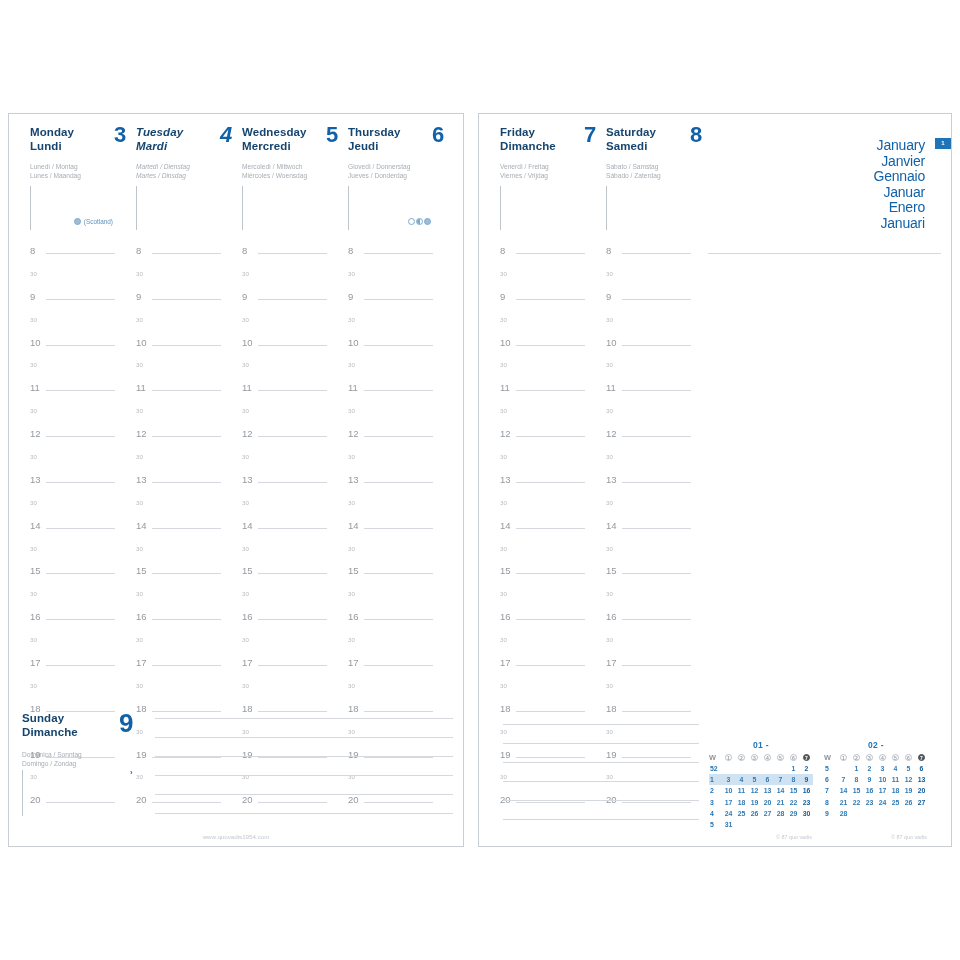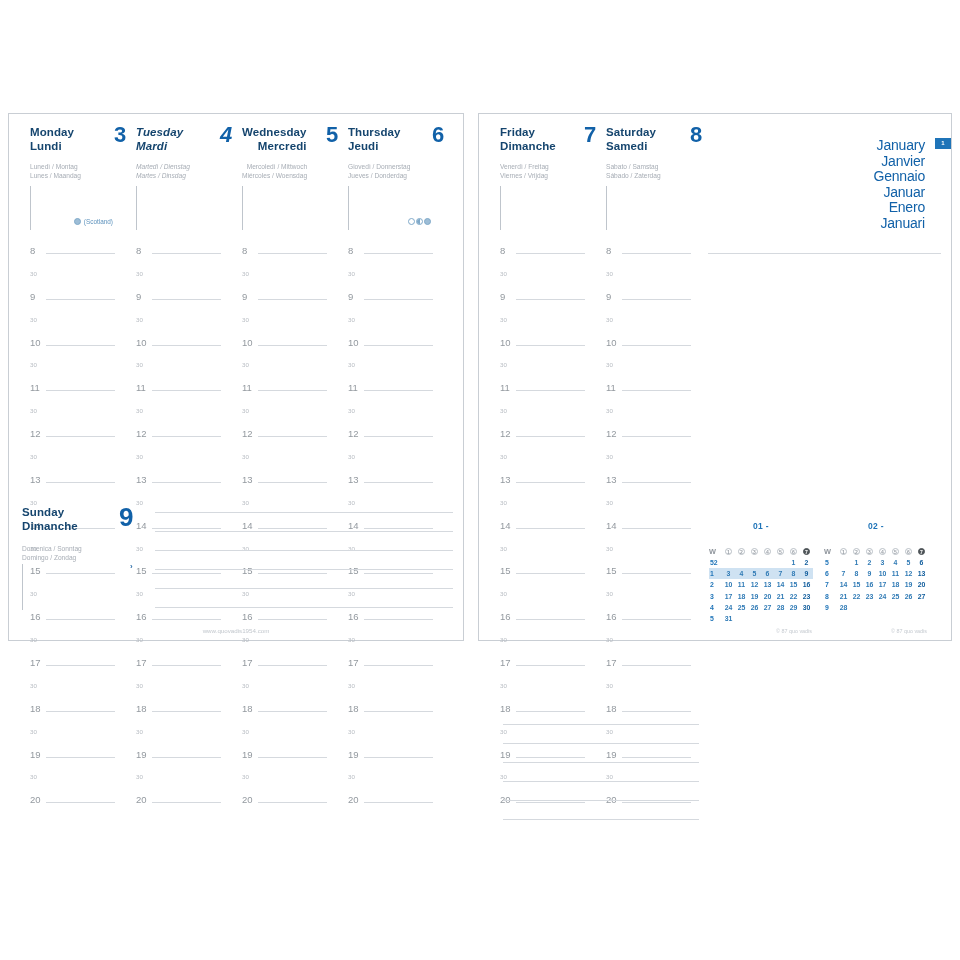--- a/index.html
+++ b/index.html
@@ -7,21 +7,21 @@
     width: 960px; height: 960px;
     background: #ffffff;
     font-family: "Liberation Sans", sans-serif;
     overflow: hidden;
   }
   #page { position: relative; width: 960px; height: 960px; background: #fff; }
 
   .spread {
     position: absolute;
     left: 8px; top: 113px;
-    width: 944px; height: 528px;
+    width: 944px; height: 734px;
     display: flex;
     gap: 14px;
   }
 
   .sheet {
     position: relative;
     background: #fff;
     border: 1px solid #c9ced4;
     height: 100%;
   }
@@ -132,21 +132,21 @@
   }
 
   
   .minis {
     position: absolute; left: 230px; bottom: 16px;
     display: flex; gap: 11px;
   }
   .mini { position: relative; width: 104px; }
   .mini .mtitle {
     text-align: center; color: #1f74b8;
-    font-size: 8.5px; font-weight: 700; margin-bottom: 15px;
+    font-size: 8.5px; font-weight: 700; margin-bottom: 2px;
     letter-spacing: .3px;
   }
   .mini table { border-collapse: collapse; width: 100%; }
   .mini td {
     font-size: 6.9px; color: #2f7ab5; font-weight: 700;
     text-align: center; height: 11.2px; width: 12.1px;
     padding: 0;
   }
   .mini td.wk { color: #1f74b8; text-align: left; padding-left: 1px; }
   .mini tr.highlight td { background: #cfe2f2; }
@@ -194,21 +194,21 @@
               <span>Tuesday</span>
               <span>Mardi</span>
             </div>
             <div class="daynum" style="left:97px">4</div>
             <div class="daysub">
               <span>Martedì / Dienstag</span>
               <span>Martes / Dinsdag</span>
             </div>
             <div class="vrule"></div>
           </div>
-          <div class="daycol" style="left: 220px; width: 106px; text-align: right;">
+          <div class="daycol" style="left: 220px; width: 106px;">
             <div class="dayname">
               <span>Wednesday</span>
               <span>Mercredi</span>
             </div>
             <div class="daynum" style="left:97px">5</div>
             <div class="daysub">
               <span>Mercoledì / Mittwoch</span>
               <span>Miércoles / Woensdag</span>
             </div>
             <div class="vrule"></div>

